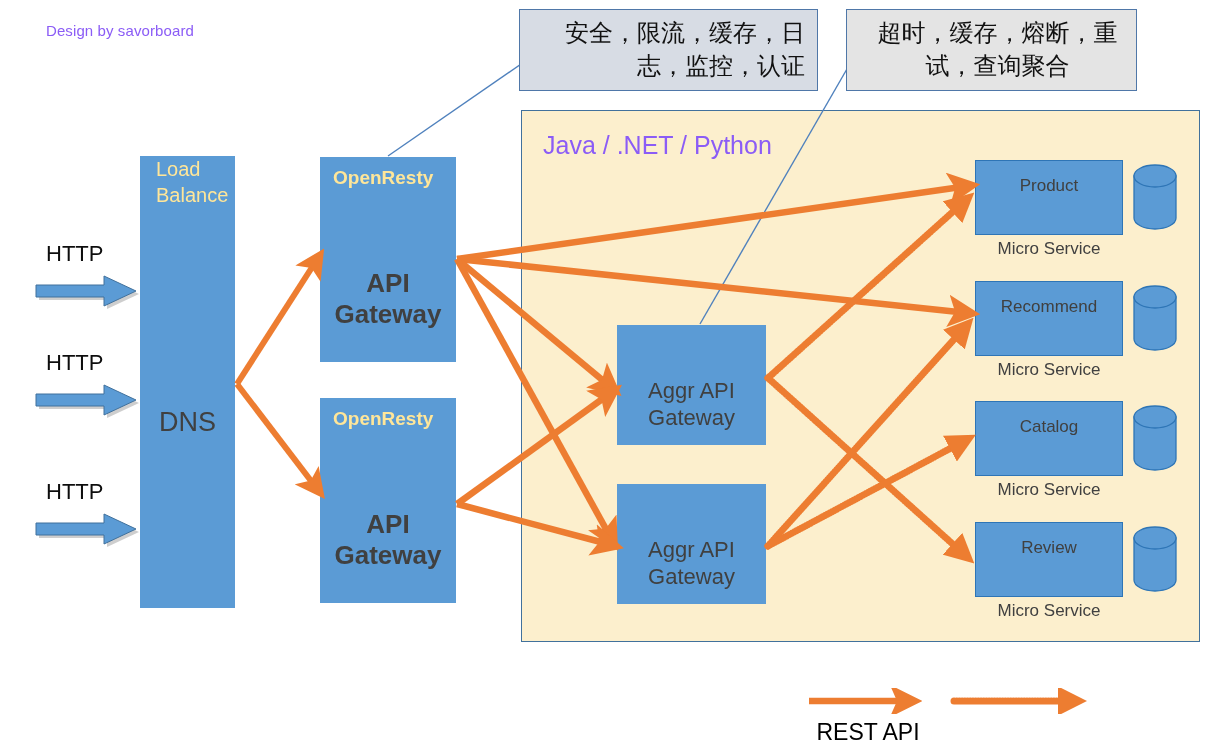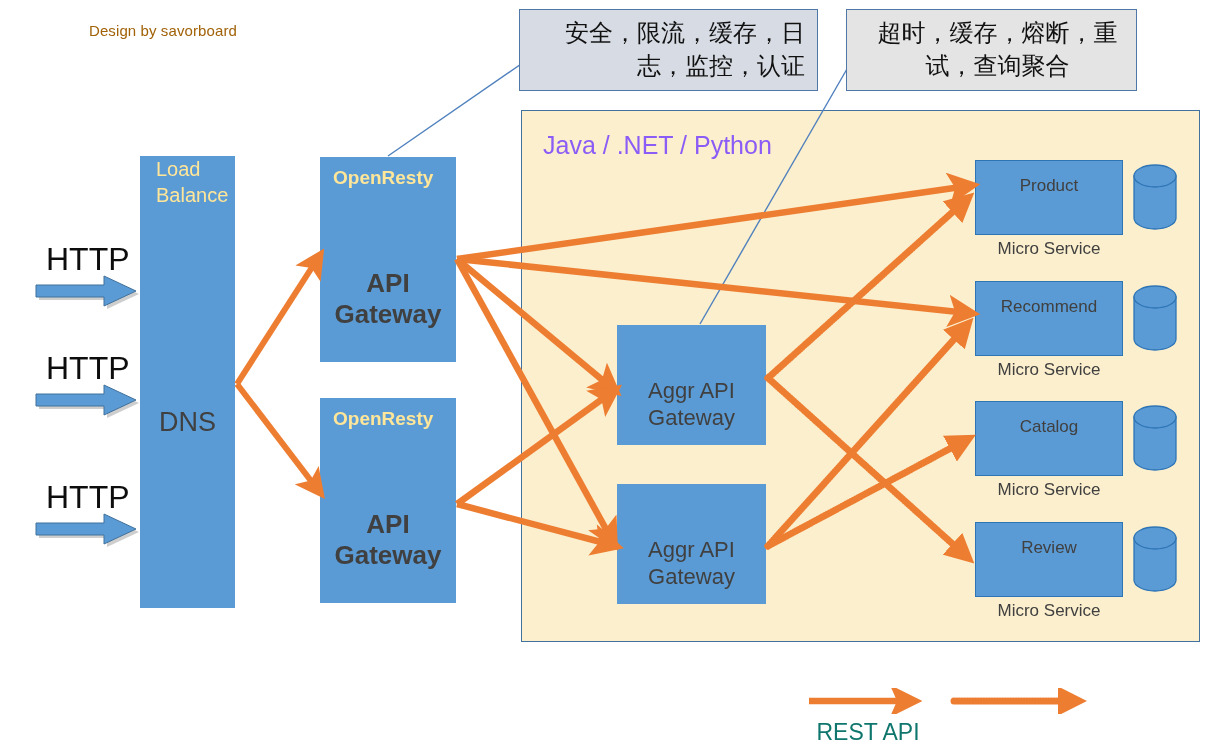--- a/index.html
+++ b/index.html
@@ -17,24 +17,23 @@
     background: #ffffff;
     overflow: hidden;
   }
   .abs { position: absolute; }
 
   
   #credit {
     left: 46px;
     top: 22px;
     font-size: 15px;
-    color: #a16207;
+    color: #8b5cf6;
     letter-spacing: 0.1px;
     white-space: nowrap;
-    margin-left: 43px;
   }
 
   
   svg.overlay {
     position: absolute;
     left: 0; top: 0;
     width: 1225px;
     height: 749px;
     pointer-events: none;
   }
@@ -177,21 +176,21 @@
   
   .db { width: 44px; height: 66px; z-index: 3; }
   #db-product   { left: 1133px; top: 164px; }
   #db-recommend { left: 1133px; top: 285px; }
   #db-catalog   { left: 1133px; top: 405px; }
   #db-review    { left: 1133px; top: 526px; }
 
   
   .http-group { z-index: 4; }
   .http-label {
-    font-size: 32px;
+    font-size: 22px;
     color: #0d0d0d;
     position: absolute;
     left: 14px;
     top: 0;
     white-space: nowrap;
   }
   .http-arrow {
     position: absolute;
     left: 0;
     top: 32px;
@@ -199,21 +198,21 @@
     height: 36px;
   }
   #http-1 { left: 32px; top: 241px; width: 110px; height: 70px; }
   #http-2 { left: 32px; top: 350px; width: 110px; height: 70px; }
   #http-3 { left: 32px; top: 479px; width: 110px; height: 70px; }
 
   
   .legend-item { z-index: 6; }
   .legend-label {
     font-size: 23px;
-    color: #0f766e;
+    color: #000000;
     position: absolute;
     white-space: nowrap;
     text-align: center;
   }
   #legend-rest { left: 806px; top: 688px; width: 124px; height: 58px; }
   #legend-rpc  { left: 950px; top: 688px; width: 155px; height: 58px; }
   .legend-gfx { position: absolute; left: 0; top: 0; }
   #legend-rest .legend-label { left: 0; top: 31px; width: 124px; }
   #legend-rpc  .legend-label { left: 0; top: 31px; width: 155px; }
 </style>

